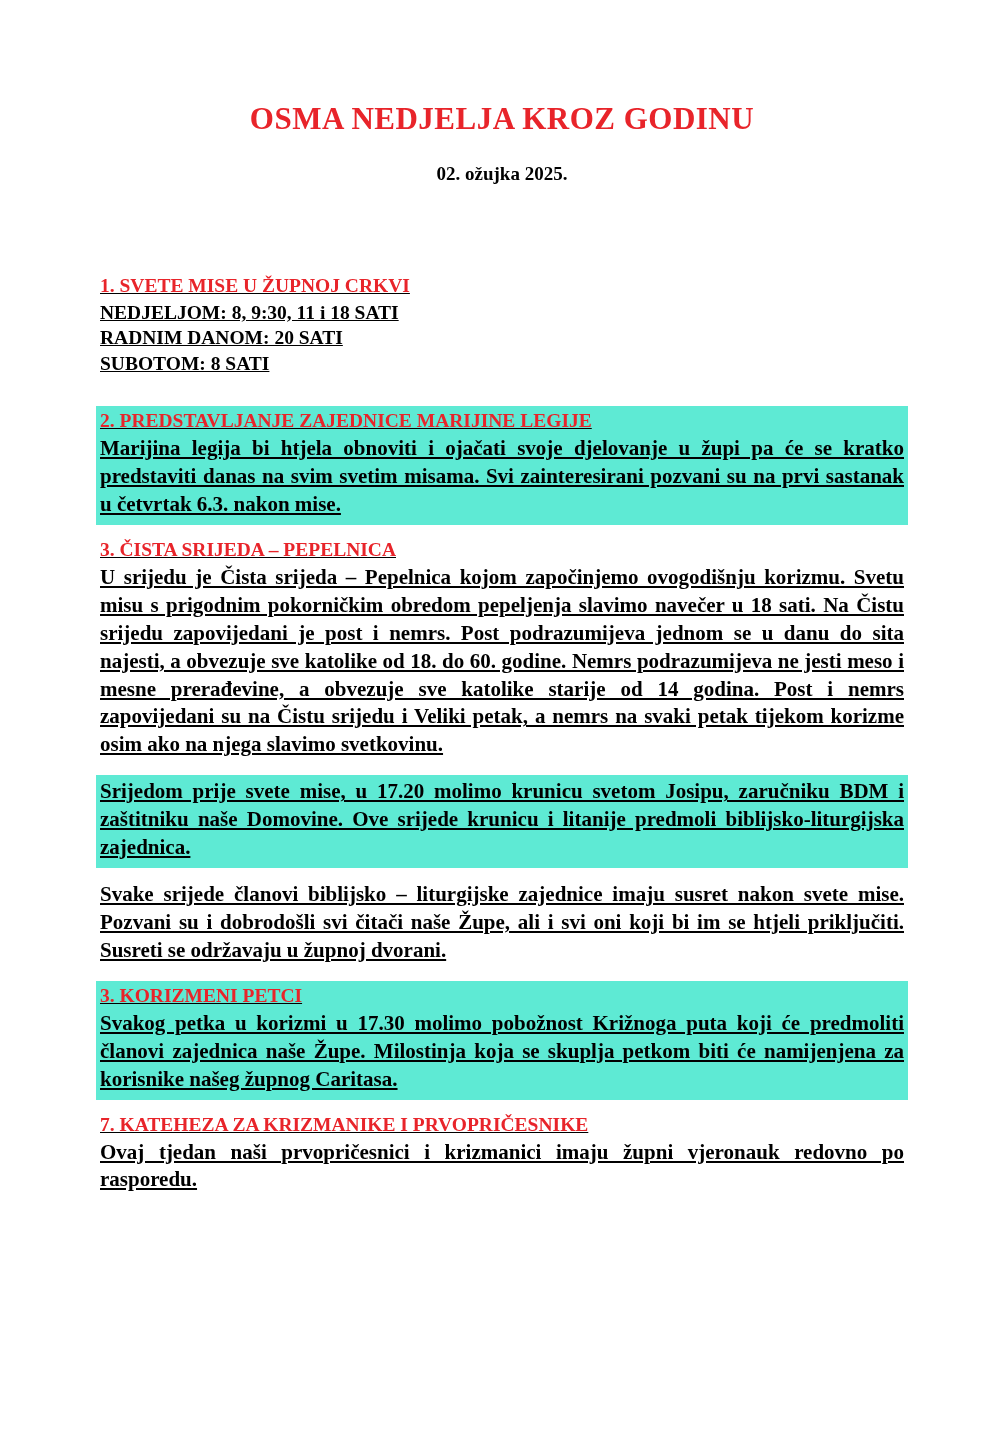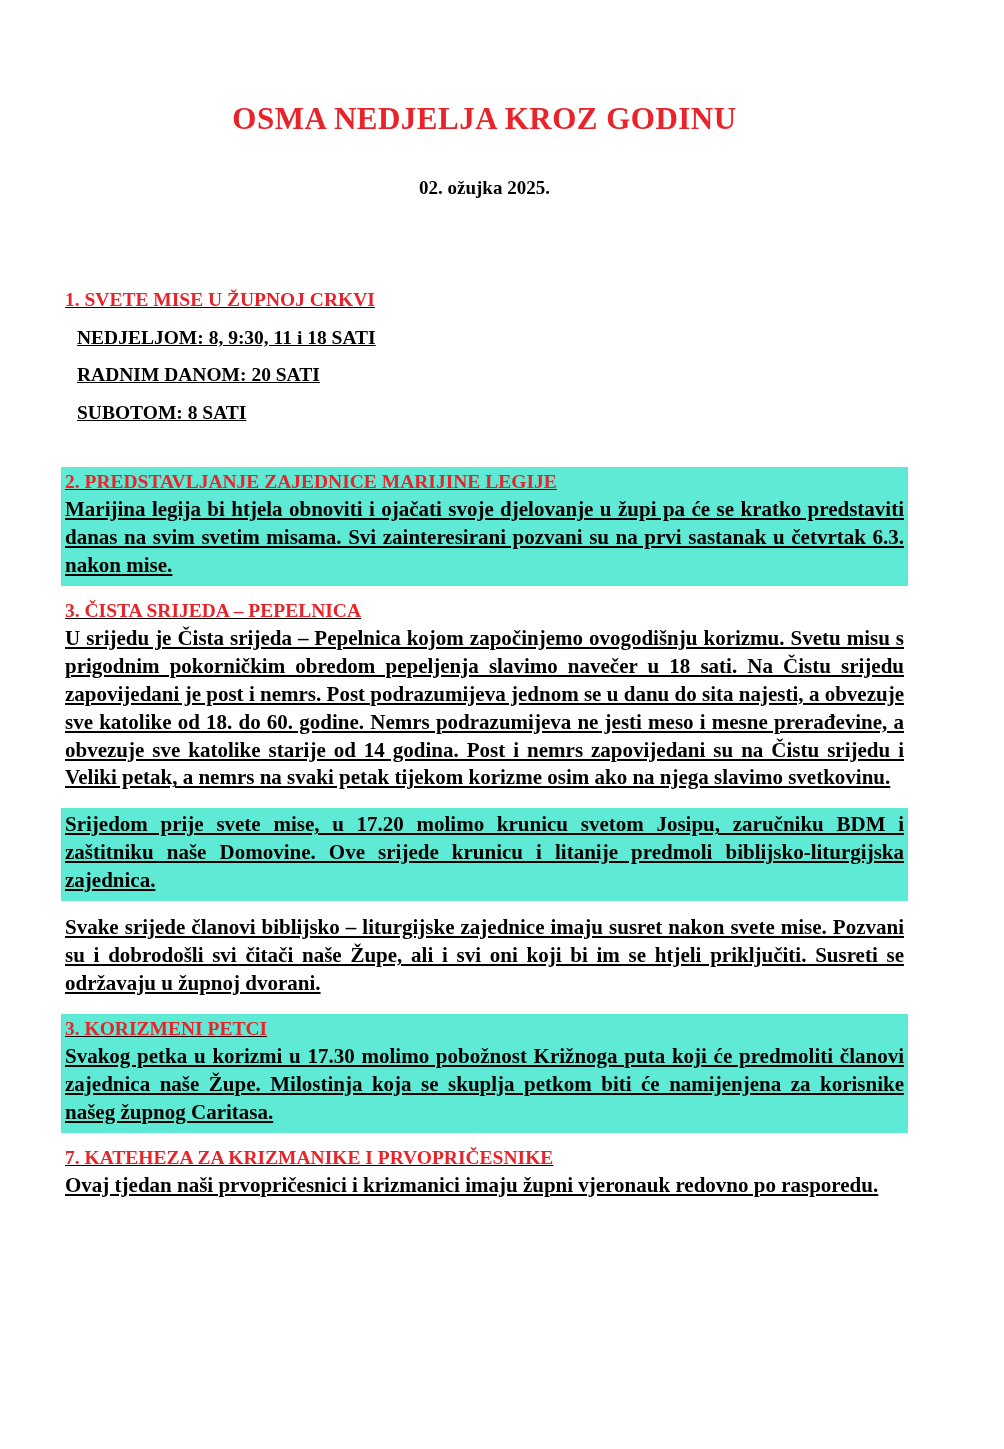--- a/index.html
+++ b/index.html
@@ -11,36 +11,36 @@
     width: 1004px;
     min-height: 1449px;
     font-family: "Liberation Serif", "DejaVu Serif", serif;
     color: #000000;
   }
   .page {
     position: relative;
     width: 1004px;
     min-height: 1449px;
     box-sizing: border-box;
-    padding: 100px 96px 40px 61px;
+    padding: 100px 96px 40px 96px;
   }
   .doc-title {
     text-align: center;
     color: #e8242a;
     font-size: 31px;
     font-weight: bold;
     letter-spacing: 0.5px;
     margin: 0 0 0 0;
     line-height: 1.2;
   }
   .doc-date {
     text-align: center;
     font-size: 19px;
     font-weight: bold;
-    margin-top: 40px;
+    margin-top: 26px;
     color: #000;
   }
   .sections {
     margin-top: 86px;
   }
   .section {
     padding: 3px 4px 6px 4px;
     margin-bottom: 10px;
     text-decoration: underline;
   }
@@ -56,21 +56,21 @@
     font-size: 19.5px;
     line-height: 1.28;
     margin: 0 0 1px 0;
   }
   .sec-lines {
     font-size: 19.5px;
     font-weight: bold;
     line-height: 1.3;
   }
   .sec-line {
-    margin: 12px;
+    margin: 0;
   }
   .sec-body {
     font-size: 21px;
     font-weight: bold;
     line-height: 1.33;
     text-align: justify;
     text-justify: inter-word;
     margin: 0;
   }
   .spacer-lg { height: 14px; }

